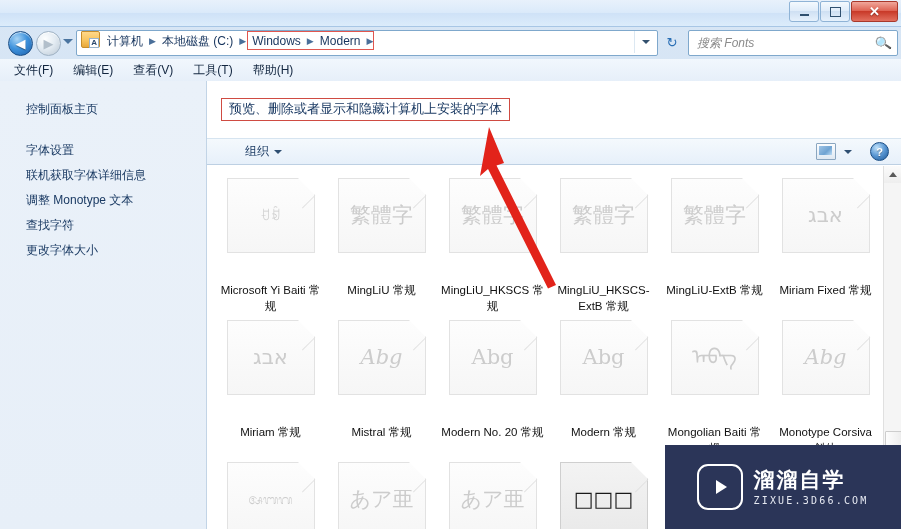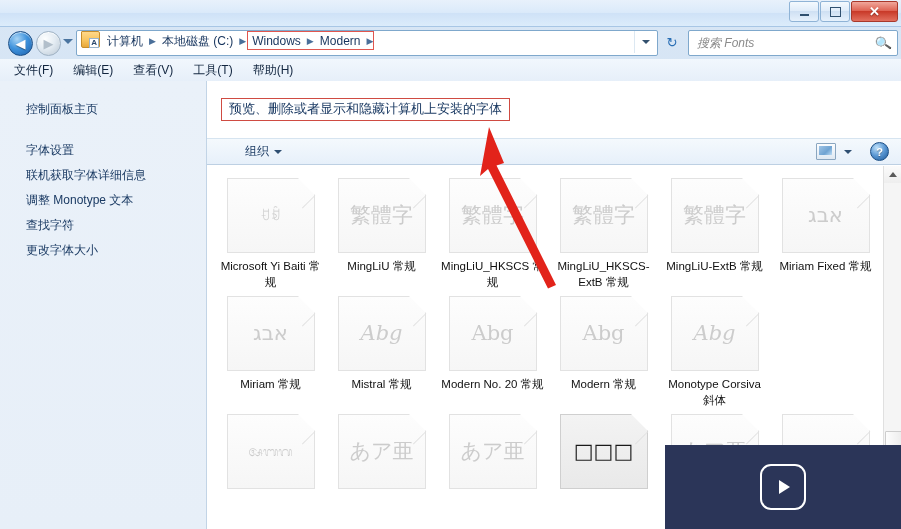--- a/index.html
+++ b/index.html
@@ -216,20 +216,21 @@
   }
   .items-scroll {
     position:absolute; left:0; top:0; right:17px; bottom:0;
     padding:6px 0 0 8px; box-sizing:border-box;
   }
   .item-row { display:flex; }
   .font-item {
     width:111px; padding-top:6px;
     display:flex; flex-direction:column; align-items:center;
     box-sizing:border-box;
+    gap:24px;
   }
   .font-tile {
     width:88px; height:75px; position:relative;
     background: linear-gradient(to bottom,#fdfdfd 0%,#f6f6f6 100%);
     border:1px solid #e2e2e2;
     display:flex; align-items:center; justify-content:center;
     box-sizing:border-box;
   }
   .font-tile .dogear2 {
     position:absolute; right:-1px; top:-1px; width:0;height:0;
@@ -497,20 +498,28 @@
                 <div class="dogear2"></div>
                 <div class="corner-line"></div>
                 <div class="font-preview serif">Abg</div>
               </div>
               <div class="font-label">Modern 常规</div>
             </div>
             <div class="font-item">
               <div class="font-tile">
                 <div class="dogear2"></div>
                 <div class="corner-line"></div>
+                <div class="font-preview">ᠠᠪᠭ</div>
+              </div>
+              <div class="font-label">Mongolian Baiti 常规</div>
+            </div>
+            <div class="font-item">
+              <div class="font-tile">
+                <div class="dogear2"></div>
+                <div class="corner-line"></div>
                 <div class="font-preview script">Abg</div>
               </div>
               <div class="font-label">Monotype Corsiva 斜体</div>
             </div>
           </div>
 
           <div class="item-row">
             <div class="font-item">
               <div class="font-tile">
                 <div class="dogear2"></div>
@@ -580,15 +589,19 @@
   </div>
 
   <svg class="annot-arrow" viewBox="0 0 901 529" xmlns="http://www.w3.org/2000/svg">
     <g fill="#e2231a">
       <path d="M489 127 L504 163 L496.5 165.5 L556 285 L548 288.5 L488 169 L480 176 Z"></path>
     </g>
   </svg>
 
   <div class="watermark">
     <div class="wm-logo"></div>
+    <div class="wm-text">
+      <div class="wm-title">溜溜自学</div>
+      <div class="wm-sub">ZIXUE.3D66.COM</div>
+    </div>
   </div>
 
 </div>
 
 </body></html>

